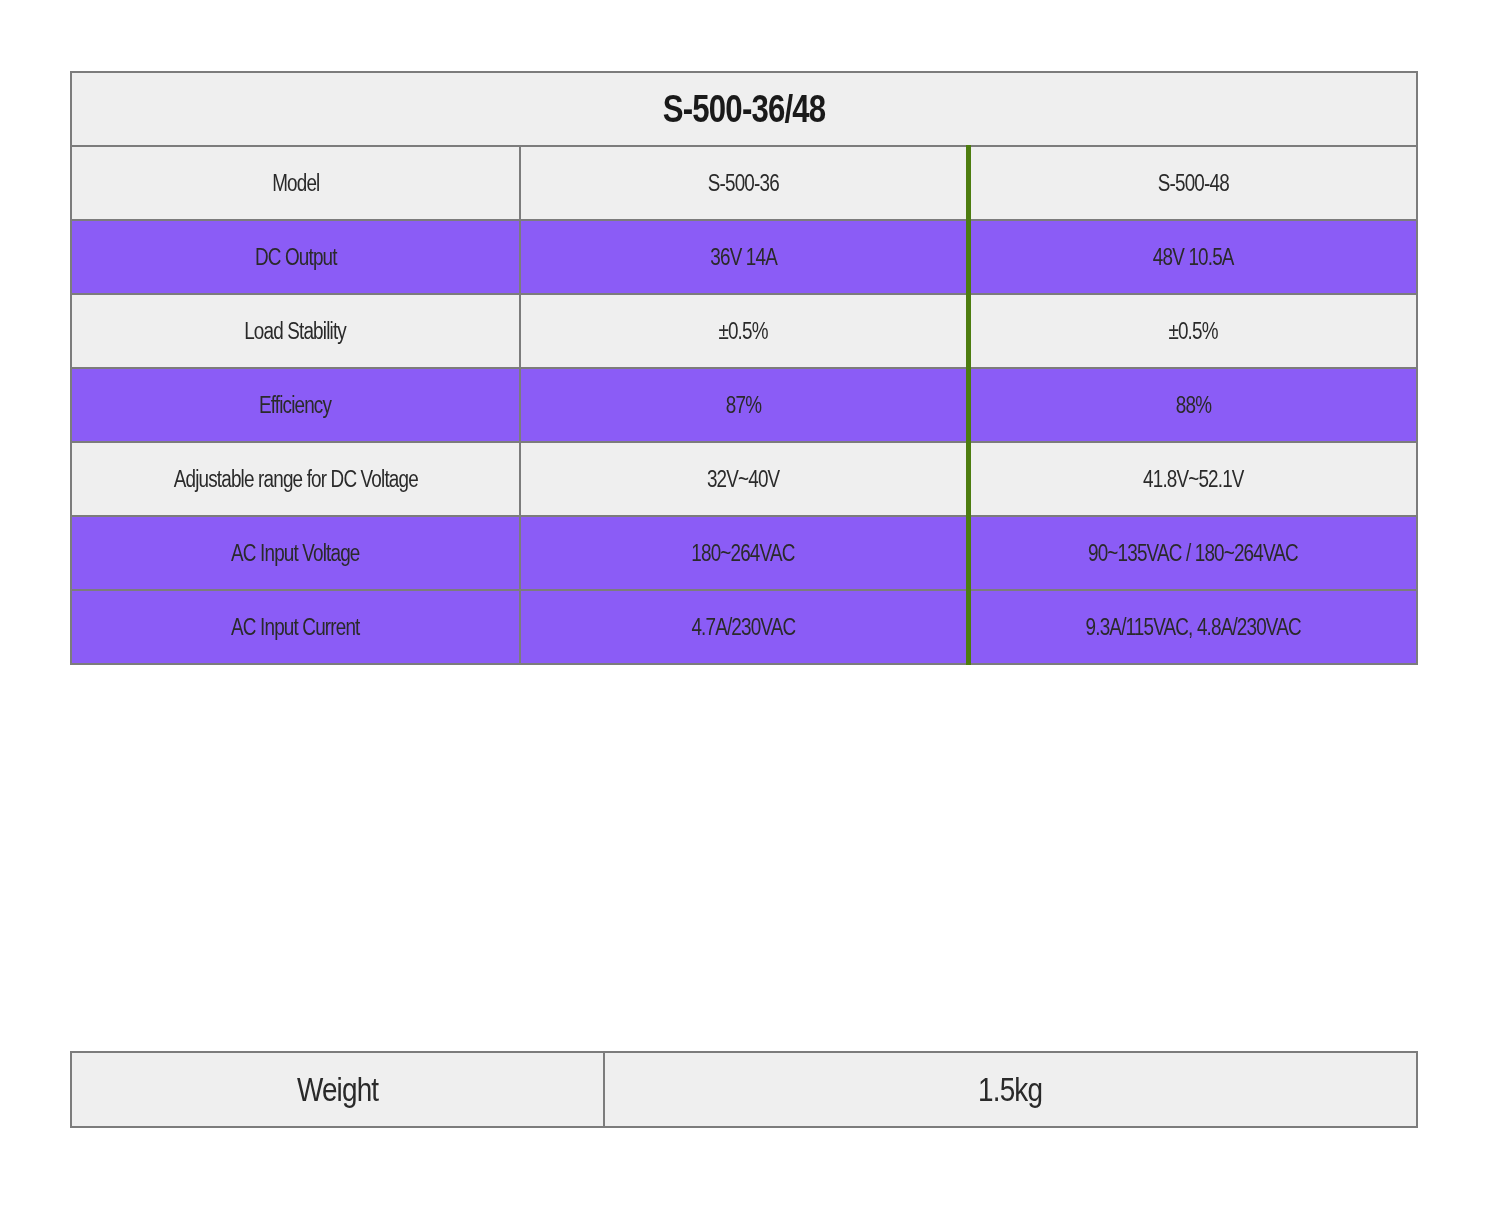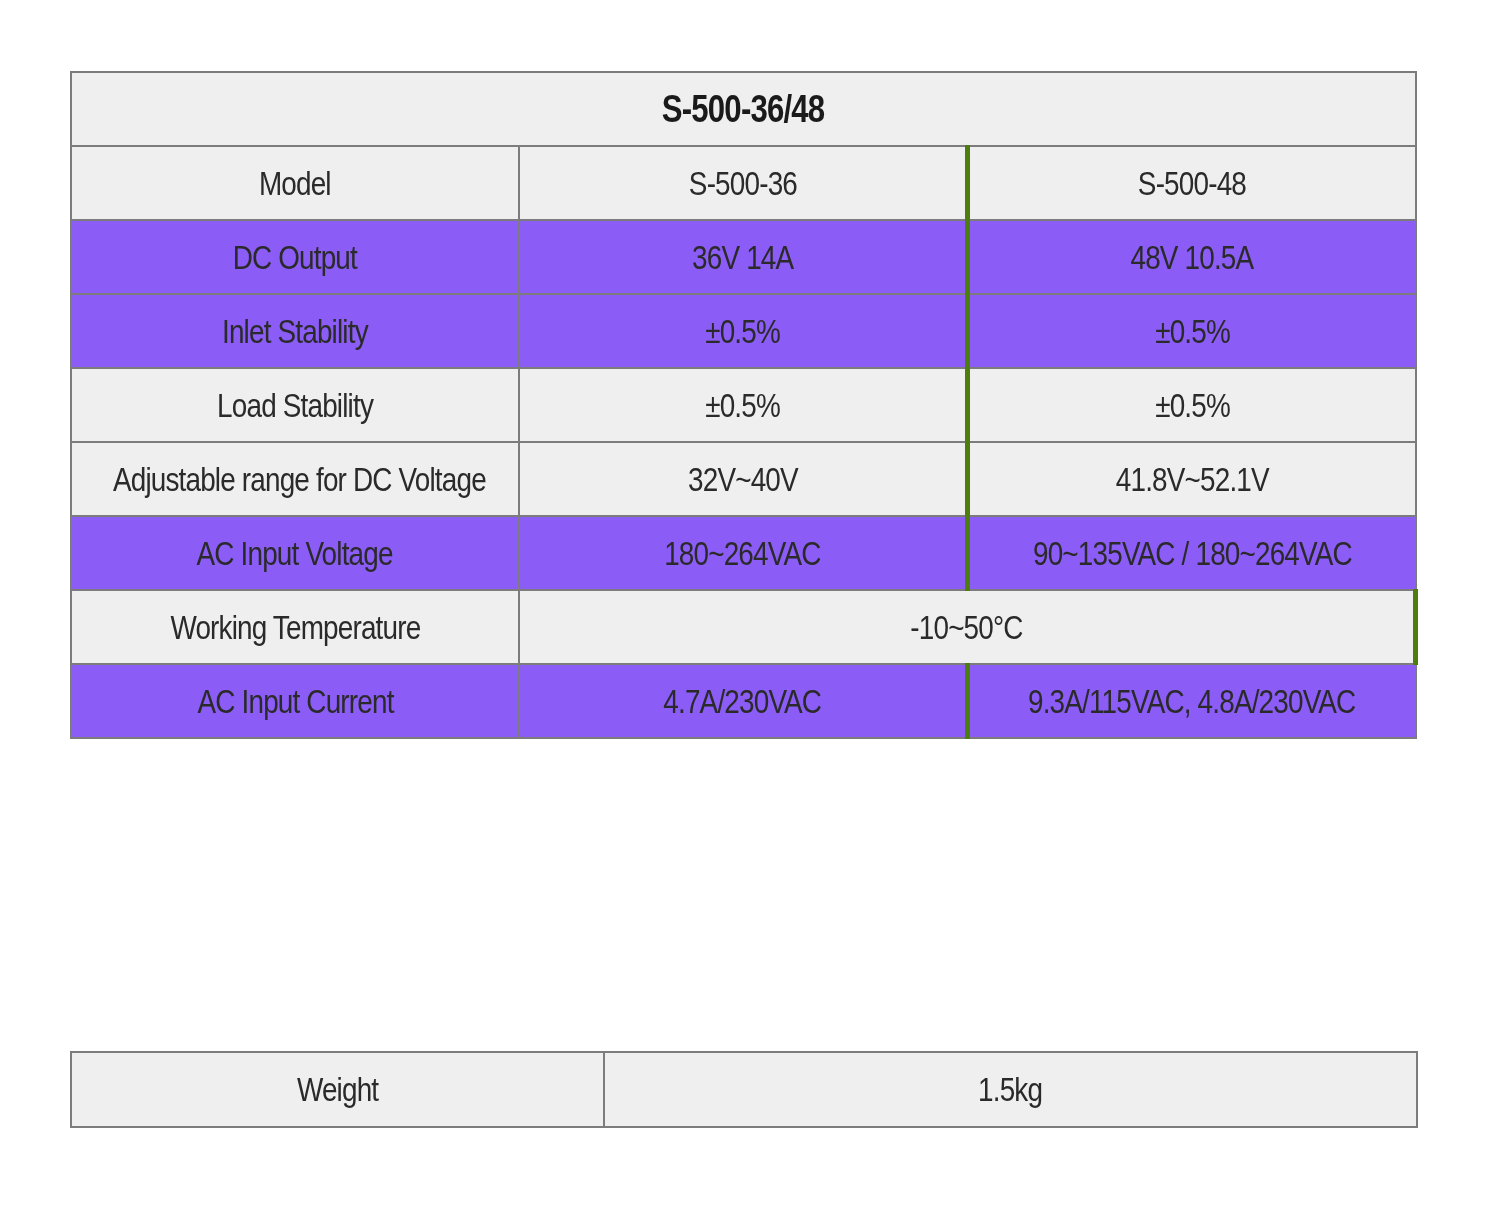--- a/index.html
+++ b/index.html
@@ -1,21 +1,21 @@
 <!DOCTYPE html>
 <html><head>
   <meta charset="utf-8">
   <style>
     html, body { margin: 0; padding: 0; background: #ffffff; }
     body { width: 1500px; height: 1208px; position: relative; overflow: hidden;
            font-family: "Liberation Sans", "DejaVu Sans", sans-serif; color: #2a2a2a; }
     .spec-table { position: absolute; left: 70px; top: 71px; width: 1348px;
                   border-collapse: collapse; table-layout: fixed; }
     .spec-table td { border: 2px solid #7c7c7c; text-align: center; vertical-align: middle;
-                     height: 72px; padding: 0; font-size: 34px; letter-spacing: -1px;
+                     height: 72px; padding: 0; font-size: 23px; letter-spacing: -1px;
                      transform-origin: center; }
     .spec-table td.c1 { width: 531px; }
     .spec-table td.c2 { width: 319px; }
     .spec-table td.c3 { width: 498px; }
     .spec-table .title { font-weight: bold; font-size: 38px; color: #1a1a1a; }
     .row-gray td { background: #efefef; }
     .row-white td { background: #8b5cf6; }
     .spec-table td.colsplit { border-left: 1px solid #6a6a6a; border-right: 5px solid #4d7c0f; }
     .txt { display: inline-block; transform: scaleX(0.82); white-space: nowrap; }
     .weight-table { position: absolute; left: 70px; top: 1051px; width: 1348px;
@@ -35,43 +35,39 @@
   <tr class="row-gray">
     <td class="c1"><span class="txt">Model</span></td>
     <td class="c2 colsplit"><span class="txt">S-500-36</span></td>
     <td class="c3"><span class="txt">S-500-48</span></td>
   </tr>
   <tr class="row-white">
     <td class="c1"><span class="txt">DC Output</span></td>
     <td class="c2 colsplit"><span class="txt">36V 14A</span></td>
     <td class="c3"><span class="txt">48V 10.5A</span></td>
   </tr>
-  <tr class="row-white">
-    <td class="c1"><span class="txt">Inlet Stability</span></td>
-    <td class="c2 colsplit"><span class="txt">±0.5%</span></td>
-    <td class="c3"><span class="txt">±0.5%</span></td>
-  </tr>
   <tr class="row-gray">
     <td class="c1"><span class="txt">Load Stability</span></td>
     <td class="c2 colsplit"><span class="txt">±0.5%</span></td>
     <td class="c3"><span class="txt">±0.5%</span></td>
+  </tr>
+  <tr class="row-white">
+    <td class="c1"><span class="txt">Efficiency</span></td>
+    <td class="c2 colsplit"><span class="txt">87%</span></td>
+    <td class="c3"><span class="txt">88%</span></td>
   </tr>
   <tr class="row-gray">
     <td class="c1"><span class="txt">Adjustable range for DC Voltage</span></td>
     <td class="c2 colsplit"><span class="txt">32V~40V</span></td>
     <td class="c3"><span class="txt">41.8V~52.1V</span></td>
   </tr>
   <tr class="row-white">
     <td class="c1"><span class="txt">AC Input Voltage</span></td>
     <td class="c2 colsplit"><span class="txt">180~264VAC</span></td>
     <td class="c3"><span class="txt">90~135VAC / 180~264VAC</span></td>
-  </tr>
-  <tr class="row-gray">
-    <td class="c1"><span class="txt">Working Temperature</span></td>
-    <td colspan="2" class="colsplit"><span class="txt">-10~50°C</span></td>
   </tr>
   <tr class="row-white">
     <td class="c1"><span class="txt">AC Input Current</span></td>
     <td class="c2 colsplit"><span class="txt">4.7A/230VAC</span></td>
     <td class="c3"><span class="txt">9.3A/115VAC, 4.8A/230VAC</span></td>
   </tr>
 </tbody>
   </table>
 
 <table class="weight-table">

